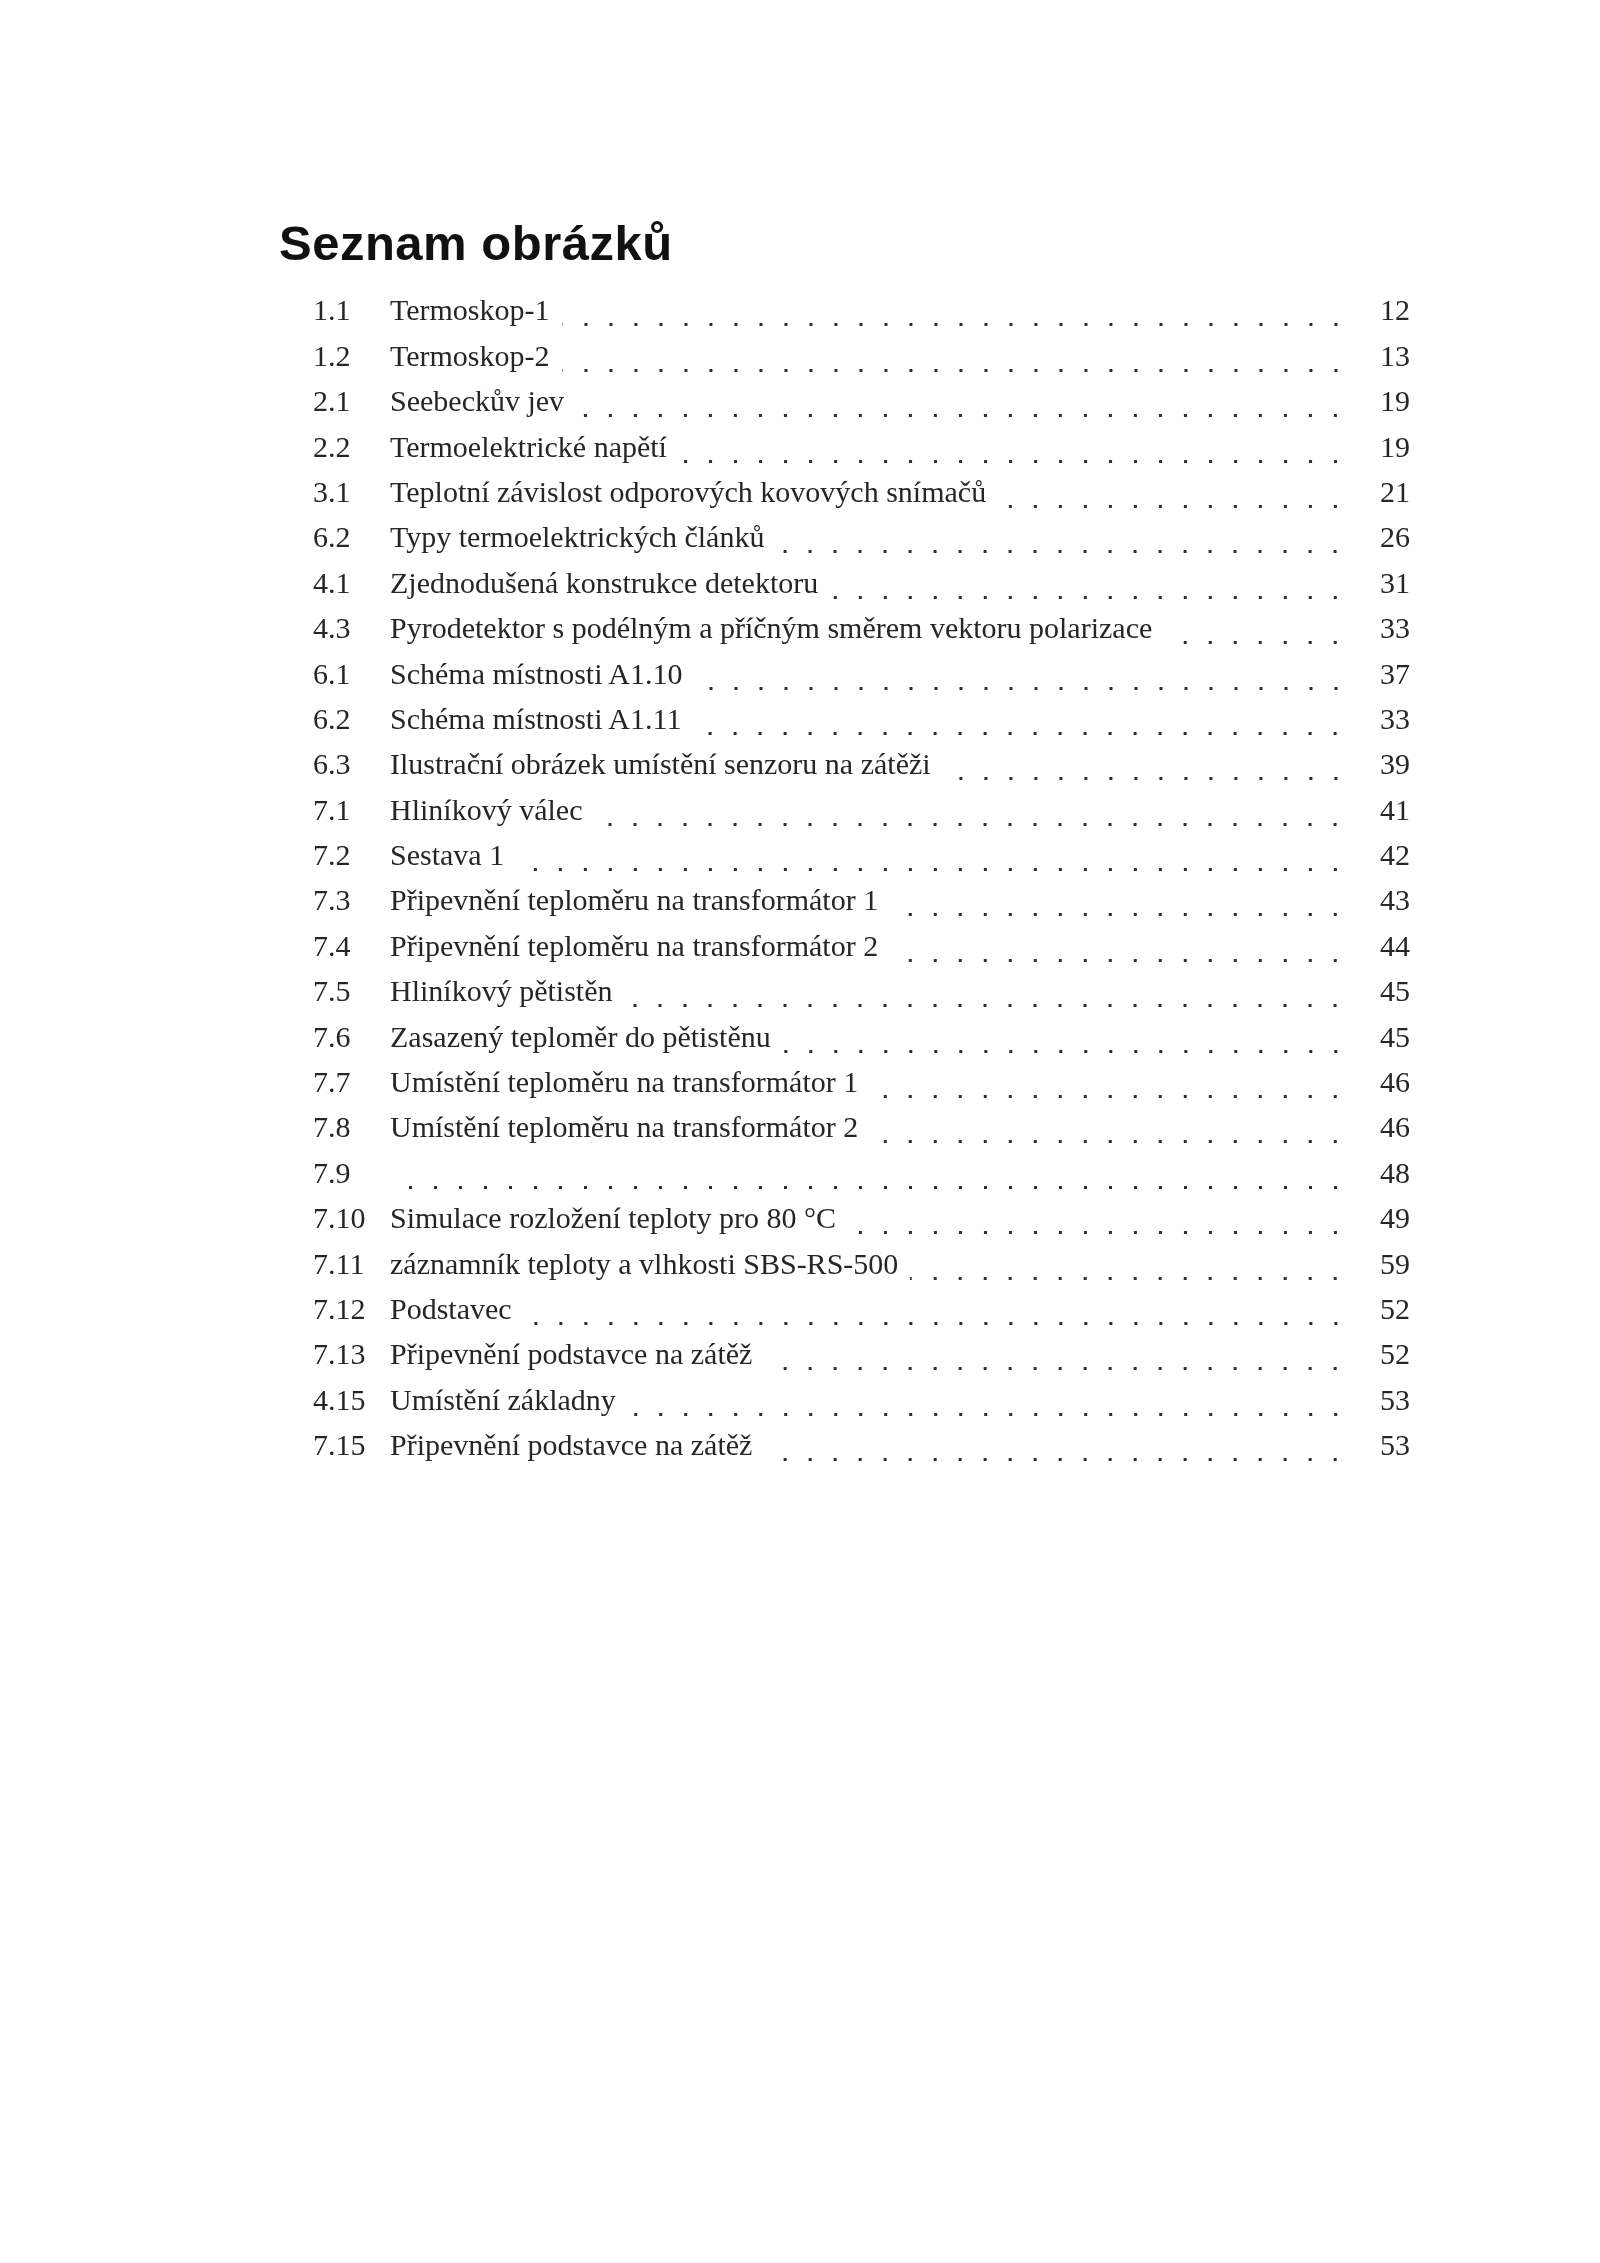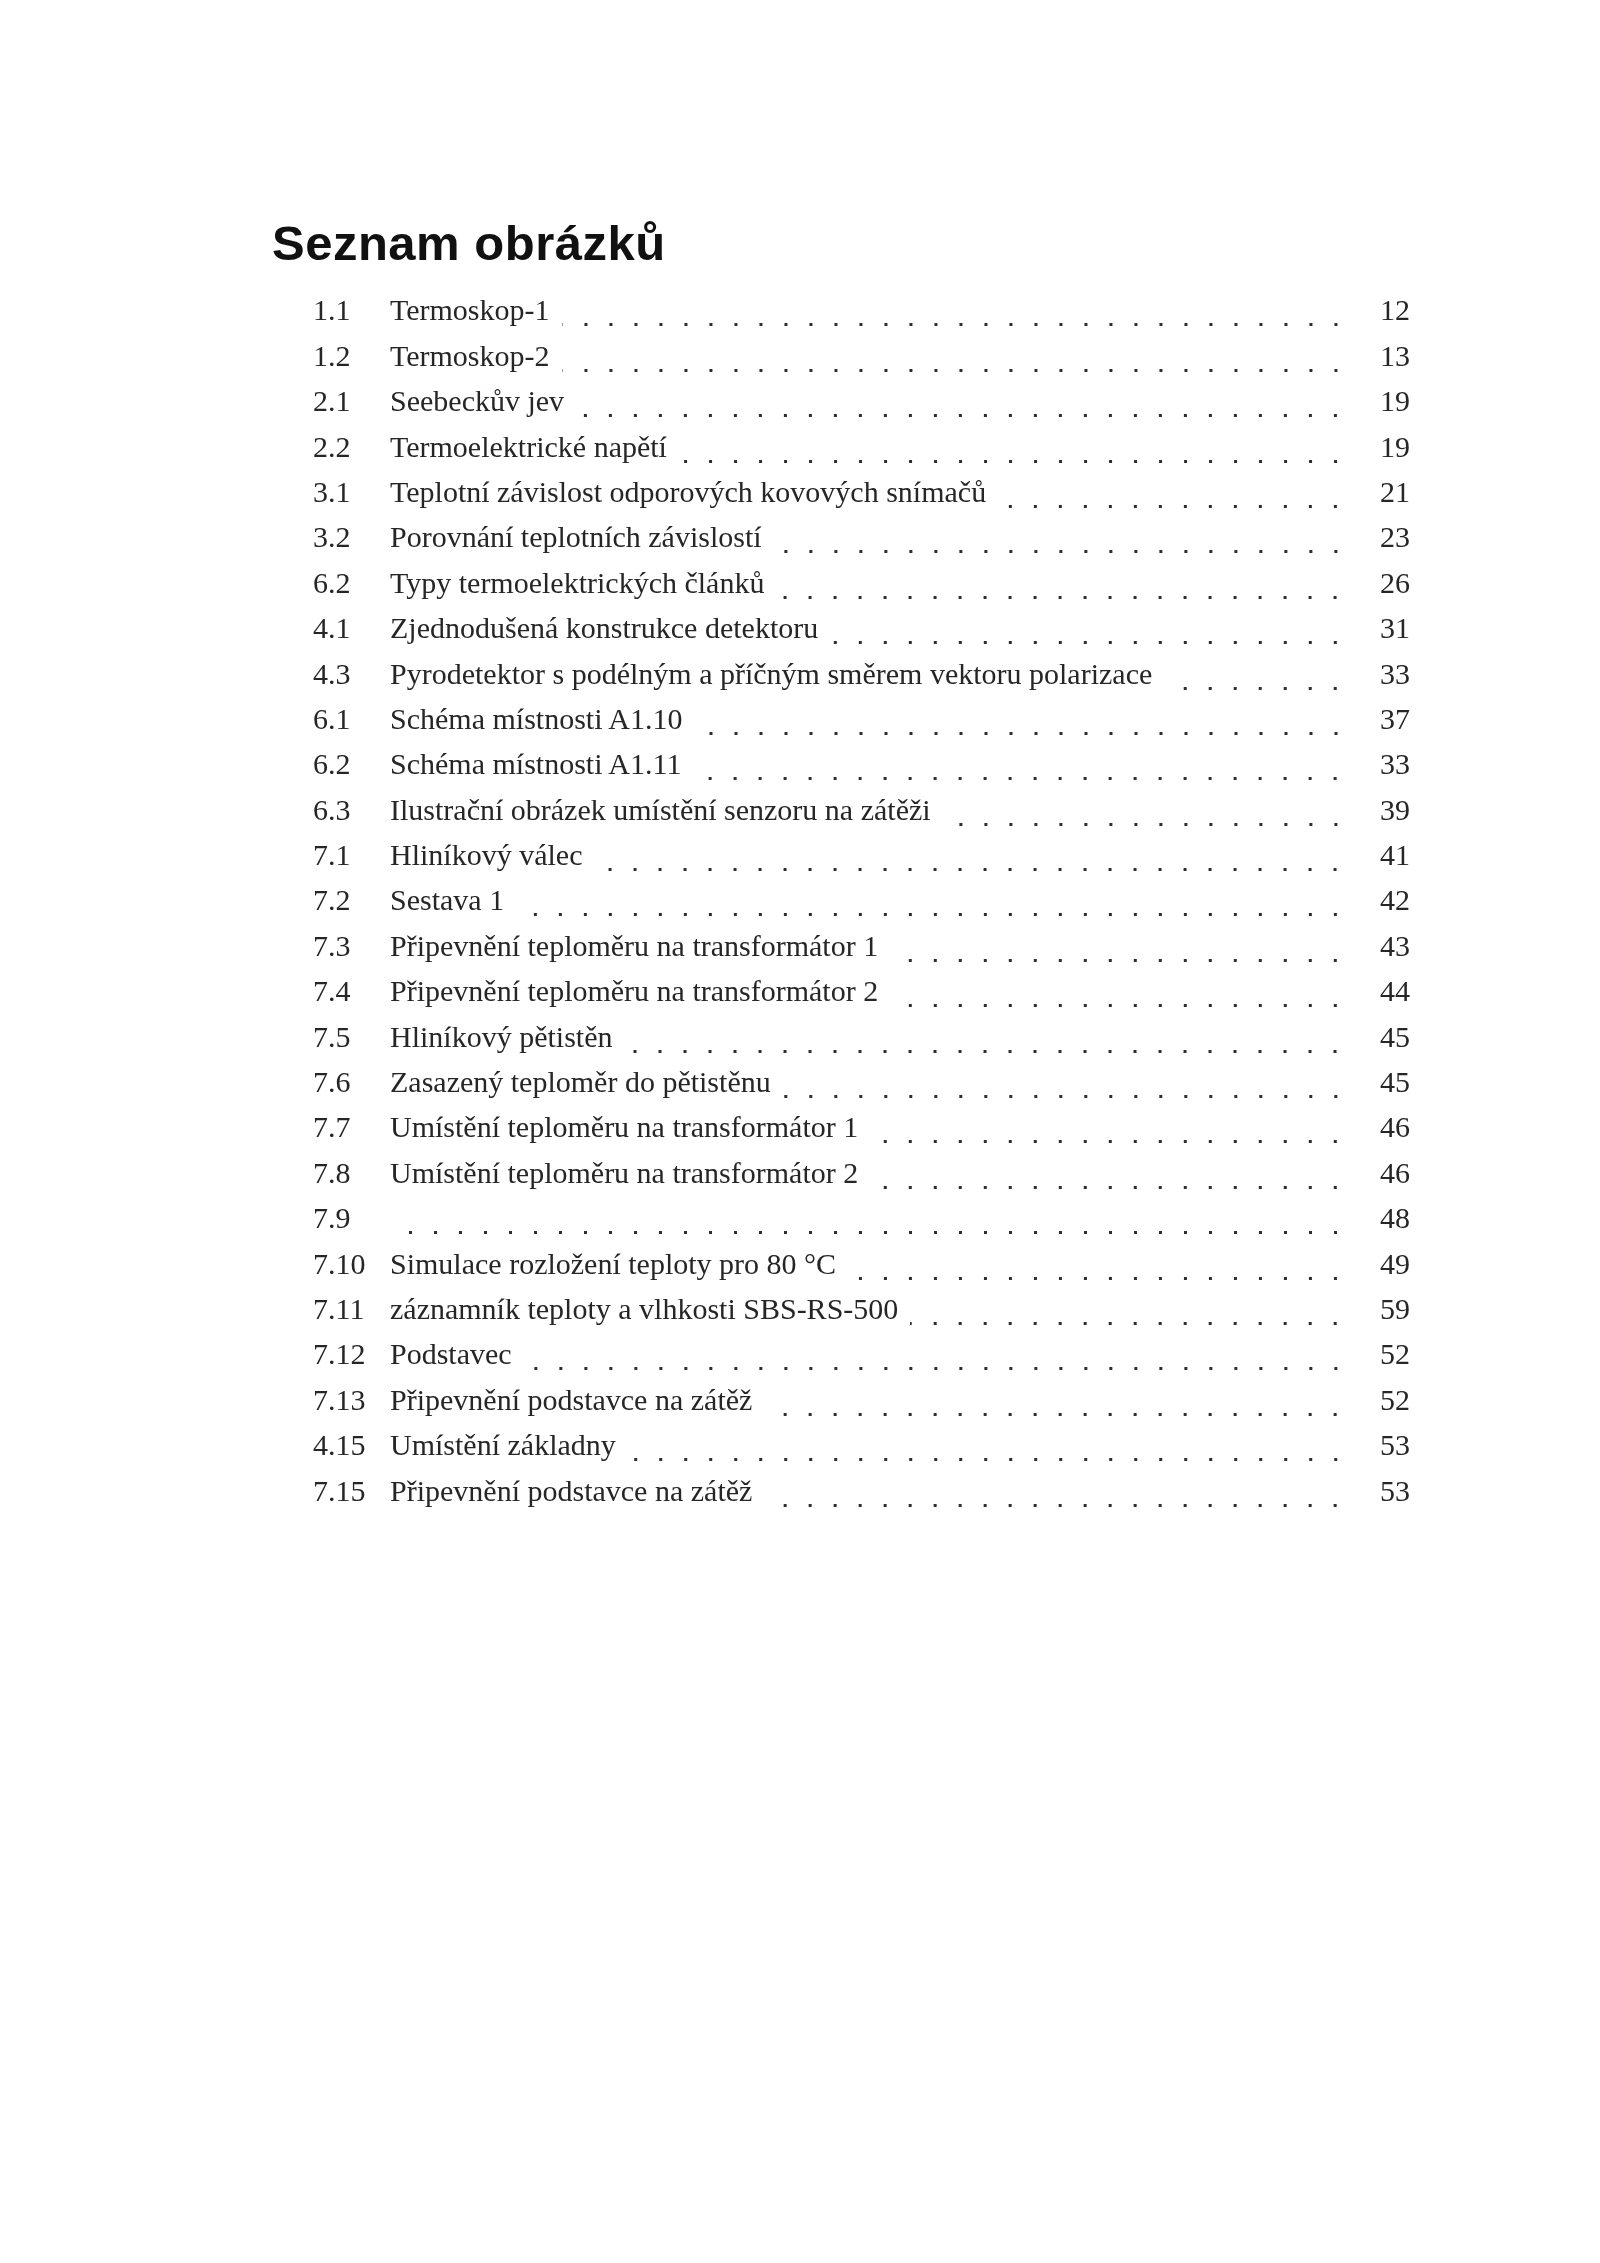--- a/index.html
+++ b/index.html
@@ -15,21 +15,21 @@
     color: #1f1f1f;
     overflow: hidden;
   }
   .page {
     position: absolute;
     inset: 0;
     background: #ffffff;
   }
   .page-title {
     position: absolute;
-    left: 272px;
+    left: 279px;
     top: 186px;
     font-family: "Liberation Sans", sans-serif;
     font-weight: bold;
     font-size: 49px;
     line-height: 1;
     letter-spacing: 0.5px;
     color: #111111;
     white-space: nowrap;
   }
   .lof {
@@ -108,26 +108,20 @@
       <span class="lof-page">19</span>
     </div>
 
     <div class="lof-row">
       <span class="lof-num">3.1</span>
       <span class="lof-label">Teplotní závislost odporových kovových snímačů</span>
       <span class="lof-leader"></span>
       <span class="lof-page">21</span>
     </div>
 
-    <div class="lof-row">
-      <span class="lof-num">3.2</span>
-      <span class="lof-label">Porovnání teplotních závislostí</span>
-      <span class="lof-leader"></span>
-      <span class="lof-page">23</span>
-    </div>
 
     <div class="lof-row">
       <span class="lof-num">6.2</span>
       <span class="lof-label">Typy termoelektrických článků</span>
       <span class="lof-leader"></span>
       <span class="lof-page">26</span>
     </div>
 
     <div class="lof-row">
       <span class="lof-num">4.1</span>

